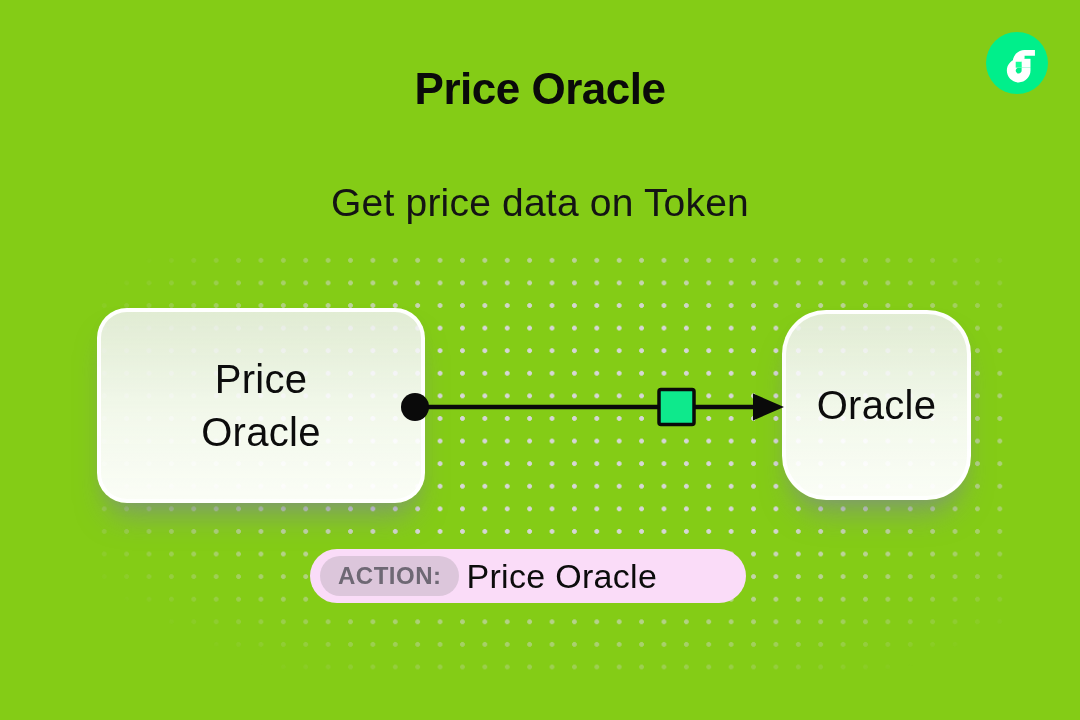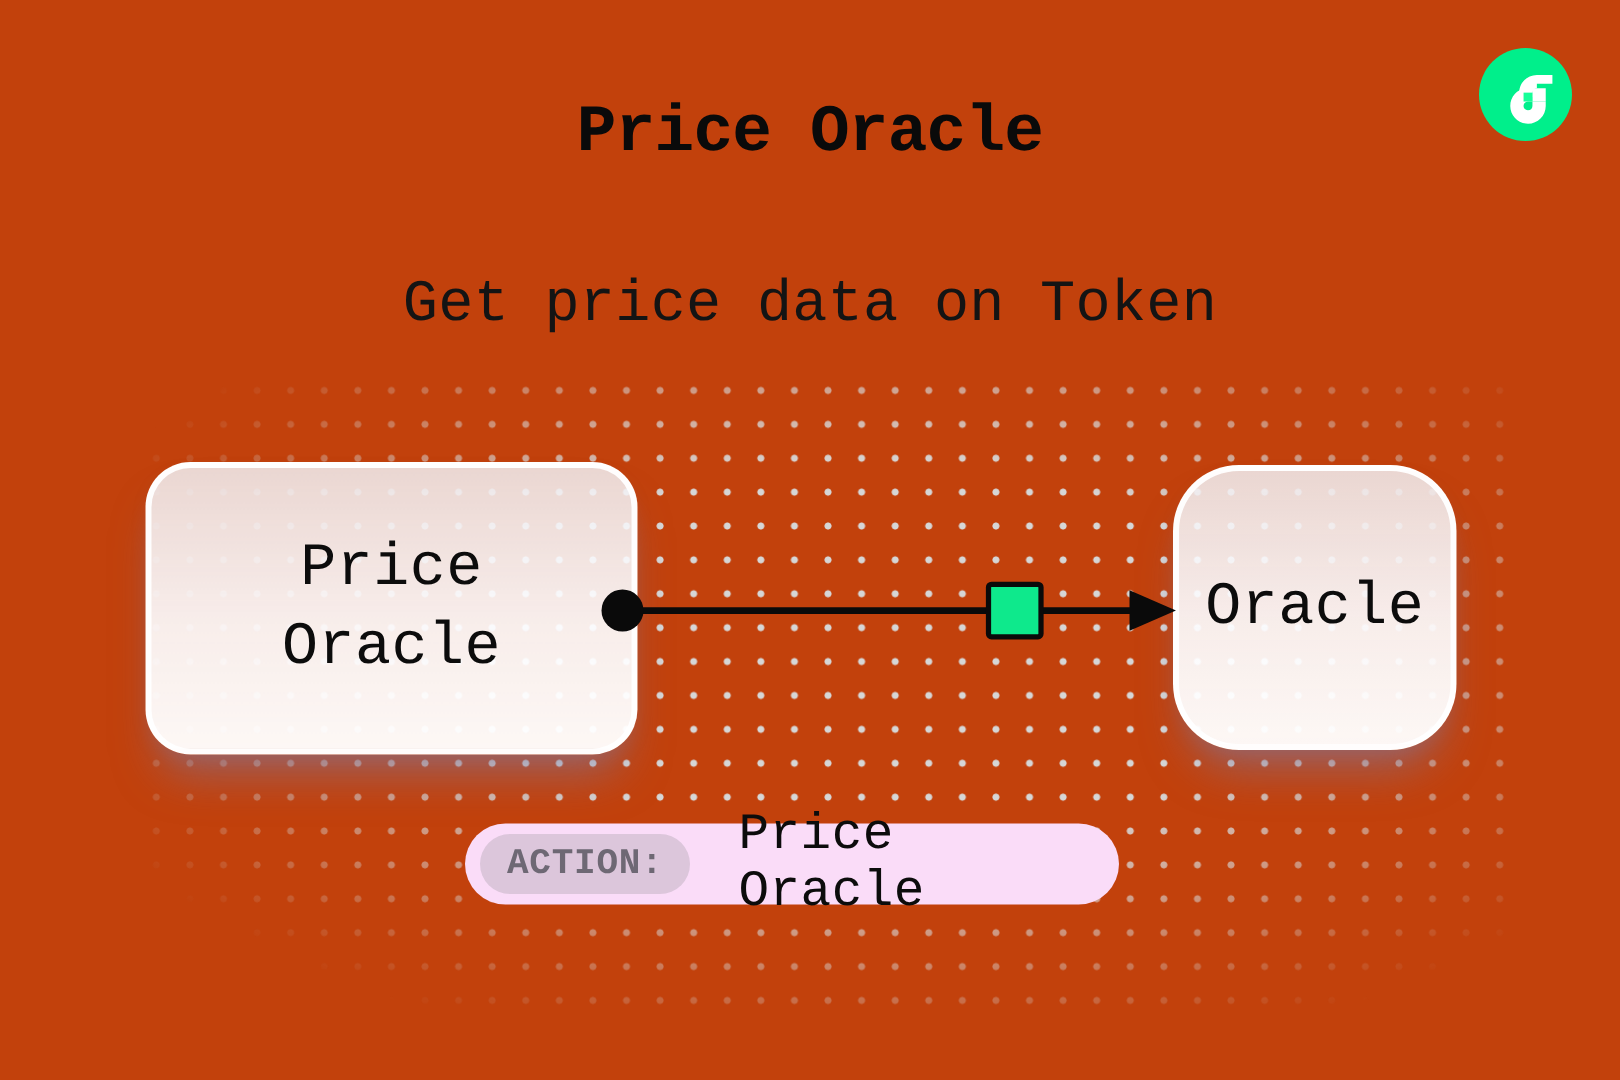--- a/index.html
+++ b/index.html
@@ -1,19 +1,19 @@
 <!DOCTYPE html>
 <html><head>
 <meta charset="utf-8">
 <style>
   html,body{margin:0;padding:0;background:#efefef;}
   .stage{
     position:relative;width:1080px;height:720px;overflow:hidden;
-    background:#c2410c;
-    font-family:Liberation Mono, monospace;
+    background:#84cc16;
+    font-family:Liberation Sans, sans-serif;
     color:#0d0d0d;
   }
   
   .dots{
     position:absolute;left:85px;top:243px;width:928px;height:430px;z-index:1;
     background-image:radial-gradient(circle,#d6d6d6 2.1px,rgba(214,214,214,0) 2.6px);
     background-size:22.4px 22.6px;
     background-position:8px 6px;
     -webkit-mask-image:radial-gradient(ellipse 62% 65% at 54% 45%,#000 45%,rgba(0,0,0,0) 100%);
     mask-image:radial-gradient(ellipse 62% 65% at 54% 45%,#000 45%,rgba(0,0,0,0) 100%);
@@ -39,21 +39,21 @@
   .node-label{
     font-size:40px;line-height:53px;font-weight:400;text-align:center;color:#0c0c0c;
     letter-spacing:0.3px;
   }
   .node-left .node-label{width:190px;}
   .connector{position:absolute;left:398px;top:385px;z-index:4;}
   
   .action-pill{
     position:absolute;left:310px;top:549px;width:436px;height:54px;z-index:3;
     background:#fadcf8;border-radius:27px;
-    display:flex;align-items:center;gap:32px;box-sizing:border-box;padding:0 20px 0 10px;justify-content:center;
+    display:flex;align-items:center;gap:7px;box-sizing:border-box;padding:0 20px 0 10px;
   }
   .action-badge{
     height:40px;border-radius:20px;background:#dcc6db;
     display:flex;align-items:center;padding:0 18px;
     font-size:24px;font-weight:700;color:#6e6874;letter-spacing:0.5px;
   }
   .action-label{font-size:34px;font-weight:400;color:#0c0c0c;letter-spacing:0.3px;}
 </style>
 </head>
 <body>

